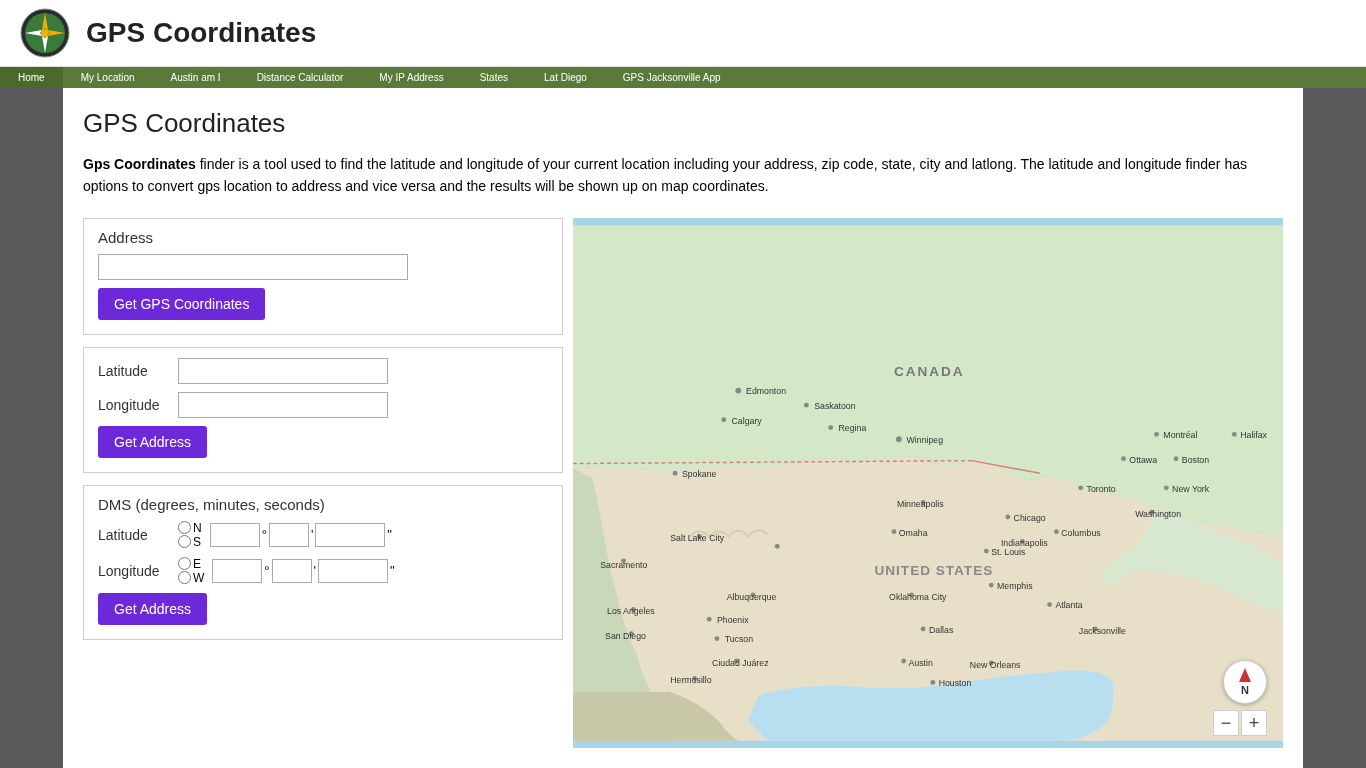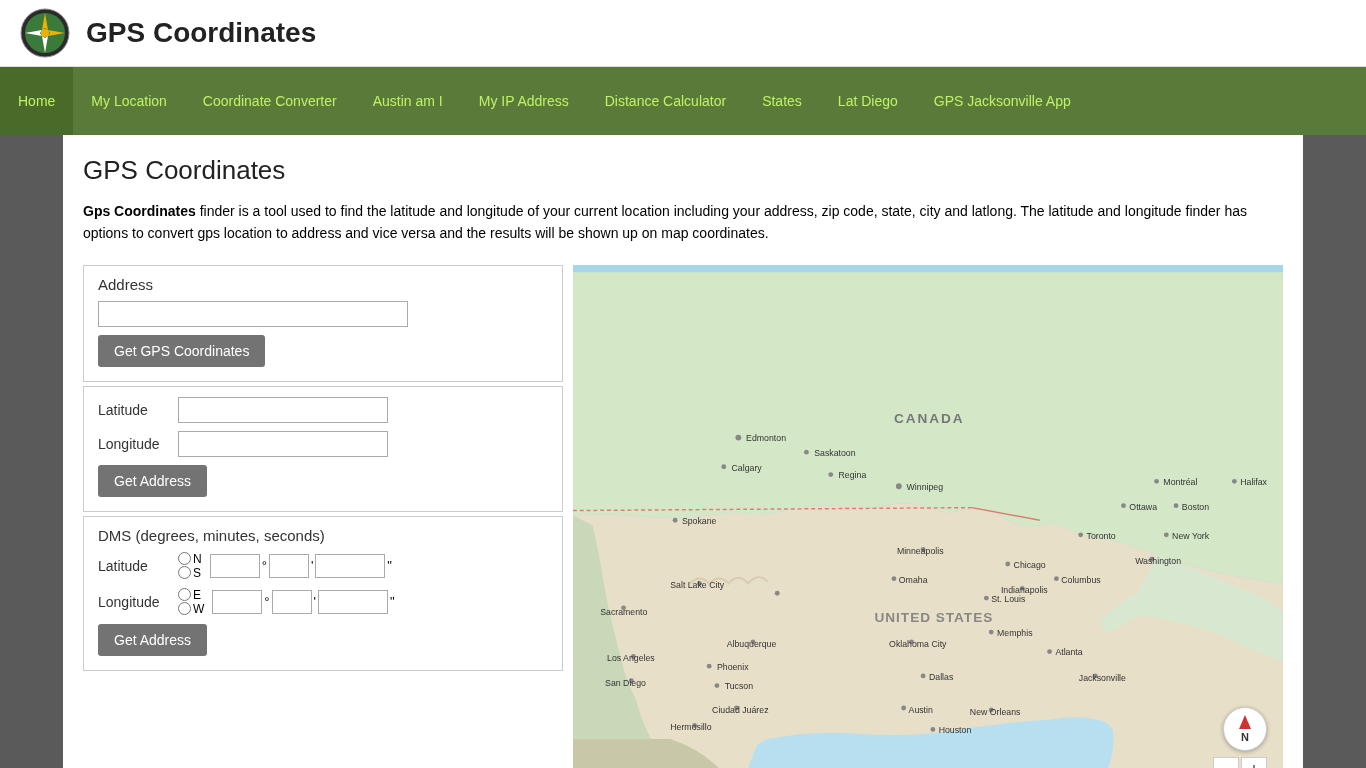--- a/index.html
+++ b/index.html
@@ -25,24 +25,24 @@
       color: #222;
     }
 
     
     #nav {
       background: #5a7a3a;
       display: flex;
       align-items: stretch;
     }
     .nav-item {
-      color: #bef264;
-      padding: 26px 18px;
+      color: #ffffff;
+      padding: 5px 18px;
       cursor: pointer;
-      font-size: 14px;
+      font-size: 10px;
       white-space: nowrap;
       text-decoration: none;
       display: flex;
       align-items: center;
     }
     .nav-item.active {
       background: #4a6a2a;
     }
 
     
@@ -79,21 +79,21 @@
     
     #left-panel {
       width: 490px;
       flex-shrink: 0;
       padding-right: 10px;
     }
 
     .section-box {
       border: 1px solid #ccc;
       padding: 10px 14px;
-      margin-bottom: 4px;
+      margin-bottom: 12px;
     }
     .section-label {
       font-size: 15px;
       font-weight: normal;
       color: #333;
       margin-bottom: 8px;
     }
 
     .form-row {
       display: flex;
@@ -112,21 +112,21 @@
       height: 26px;
     }
     .address-input {
       width: 310px;
     }
     .dd-input {
       width: 210px;
     }
 
     .btn-blue {
-      background: #737373;
+      background: #6d28d9;
       color: #fff;
       border: none;
       padding: 8px 16px;
       font-size: 14px;
       cursor: pointer;
       border-radius: 3px;
       margin-bottom: 4px;
     }
 
     
@@ -247,24 +247,23 @@
     <polygon points="5,25 22,22 20,25 22,28" fill="#fff"></polygon>
     <polygon points="45,25 28,22 30,25 28,28" fill="#f0b000"></polygon>
     <circle cx="25" cy="25" r="4" fill="#f0b000"></circle>
   </svg>
   <span id="header-title">GPS Coordinates</span>
 </div>
 
 <nav id="nav">
   <a class="nav-item active">Home</a>
   <a class="nav-item">My Location</a>
-  <a class="nav-item">Coordinate Converter</a>
   <a class="nav-item">Austin am I</a>
+  <a class="nav-item">Distance Calculator</a>
   <a class="nav-item">My IP Address</a>
-  <a class="nav-item">Distance Calculator</a>
   <a class="nav-item">States</a>
   <a class="nav-item">Lat Diego</a>
   <a class="nav-item">GPS Jacksonville App</a>
 </nav>
 
 <div id="main-wrapper">
   <h1 id="page-title">GPS Coordinates</h1>
   <p id="description">
     <strong>Gps Coordinates</strong><span> finder is a tool used to find the latitude and longitude of your current location including your address, zip code, state, city and latlong. The latitude and longitude finder has options to convert gps location to address and vice versa and the results will be shown up on map coordinates.</span>
   </p>

